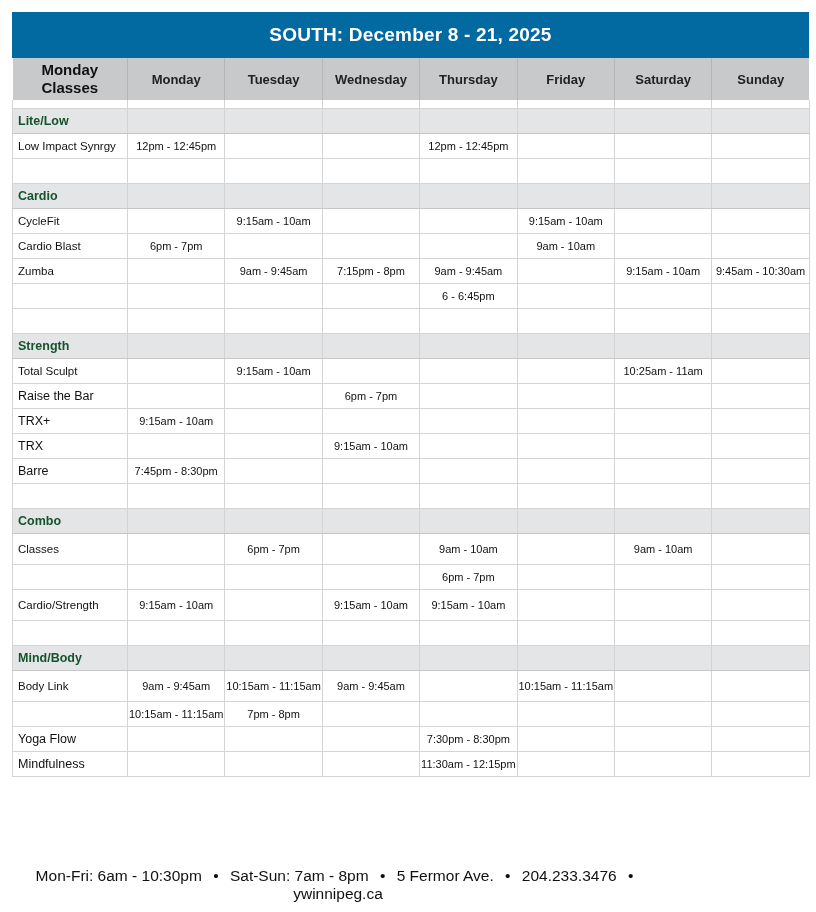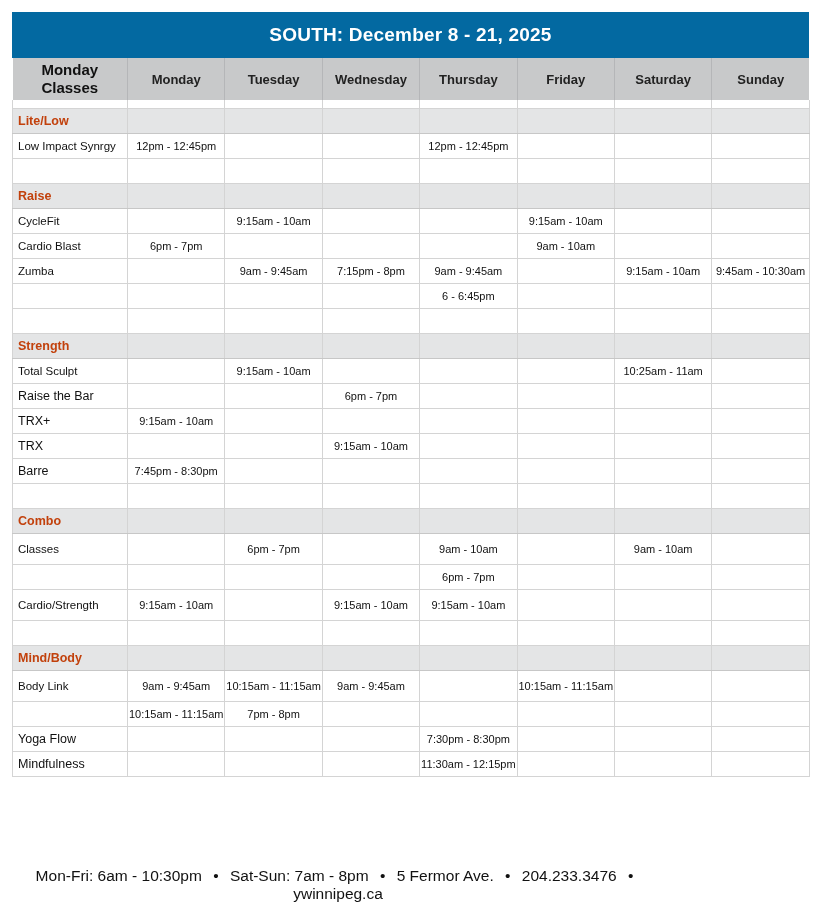--- a/index.html
+++ b/index.html
@@ -9,21 +9,21 @@
   table { border-collapse:collapse; width:797px; table-layout:fixed; }
   col.c0 { width:115px; }
   col.cd { width:97.4px; }
   th { background:#c8c9ca; font-weight:bold; font-size:13px; color:#222; height:42px; border-right:1px solid #b5b6b8; padding:0; text-align:center; }
   th.first { font-size:15px; line-height:18px; color:#111; }
   th:last-child { border-right:none; }
   td { border:1px solid #d4d4d4; font-size:11px; text-align:center; height:24px; padding:0; white-space:nowrap; color:#111; }
   td.name { text-align:left; padding-left:5px; font-size:11.5px; }
   tr.spacer-top td { height:8px; border-top:none; }
   tr.section td { background:#e4e5e6; border-top:1px solid #bdbdbd; border-bottom:1px solid #c7c7c7; height:24px; }
-  tr.section td.name { font-weight:bold; font-size:12.5px; color:#c2410c;margin-left:16px; }
+  tr.section td.name { font-weight:bold; font-size:12.5px; color:#14532d;margin-left:16px; }
   tr.tall td { height:30px; }
   tr.big td.name { font-size:12.5px; }
   .footer { position:absolute; left:0; width:676px; top:867px; text-align:center; font-size:15.5px; color:#111; }
   .footer .sep { display:inline-block; margin:0 7px; }
 </style>
 </head>
 <body>
 
 <div class="sheet">
   <div class="title-bar">SOUTH: December 8 - 21, 2025</div>
@@ -88,21 +88,21 @@
           <td class="name"></td>
           <td></td>
           <td></td>
           <td></td>
           <td></td>
           <td></td>
           <td></td>
           <td></td>
         </tr>
         <tr class="section">
-          <td class="name">Raise</td>
+          <td class="name">Cardio</td>
           <td></td>
           <td></td>
           <td></td>
           <td></td>
           <td></td>
           <td></td>
           <td></td>
         </tr>
         <tr>
           <td class="name">CycleFit</td>

